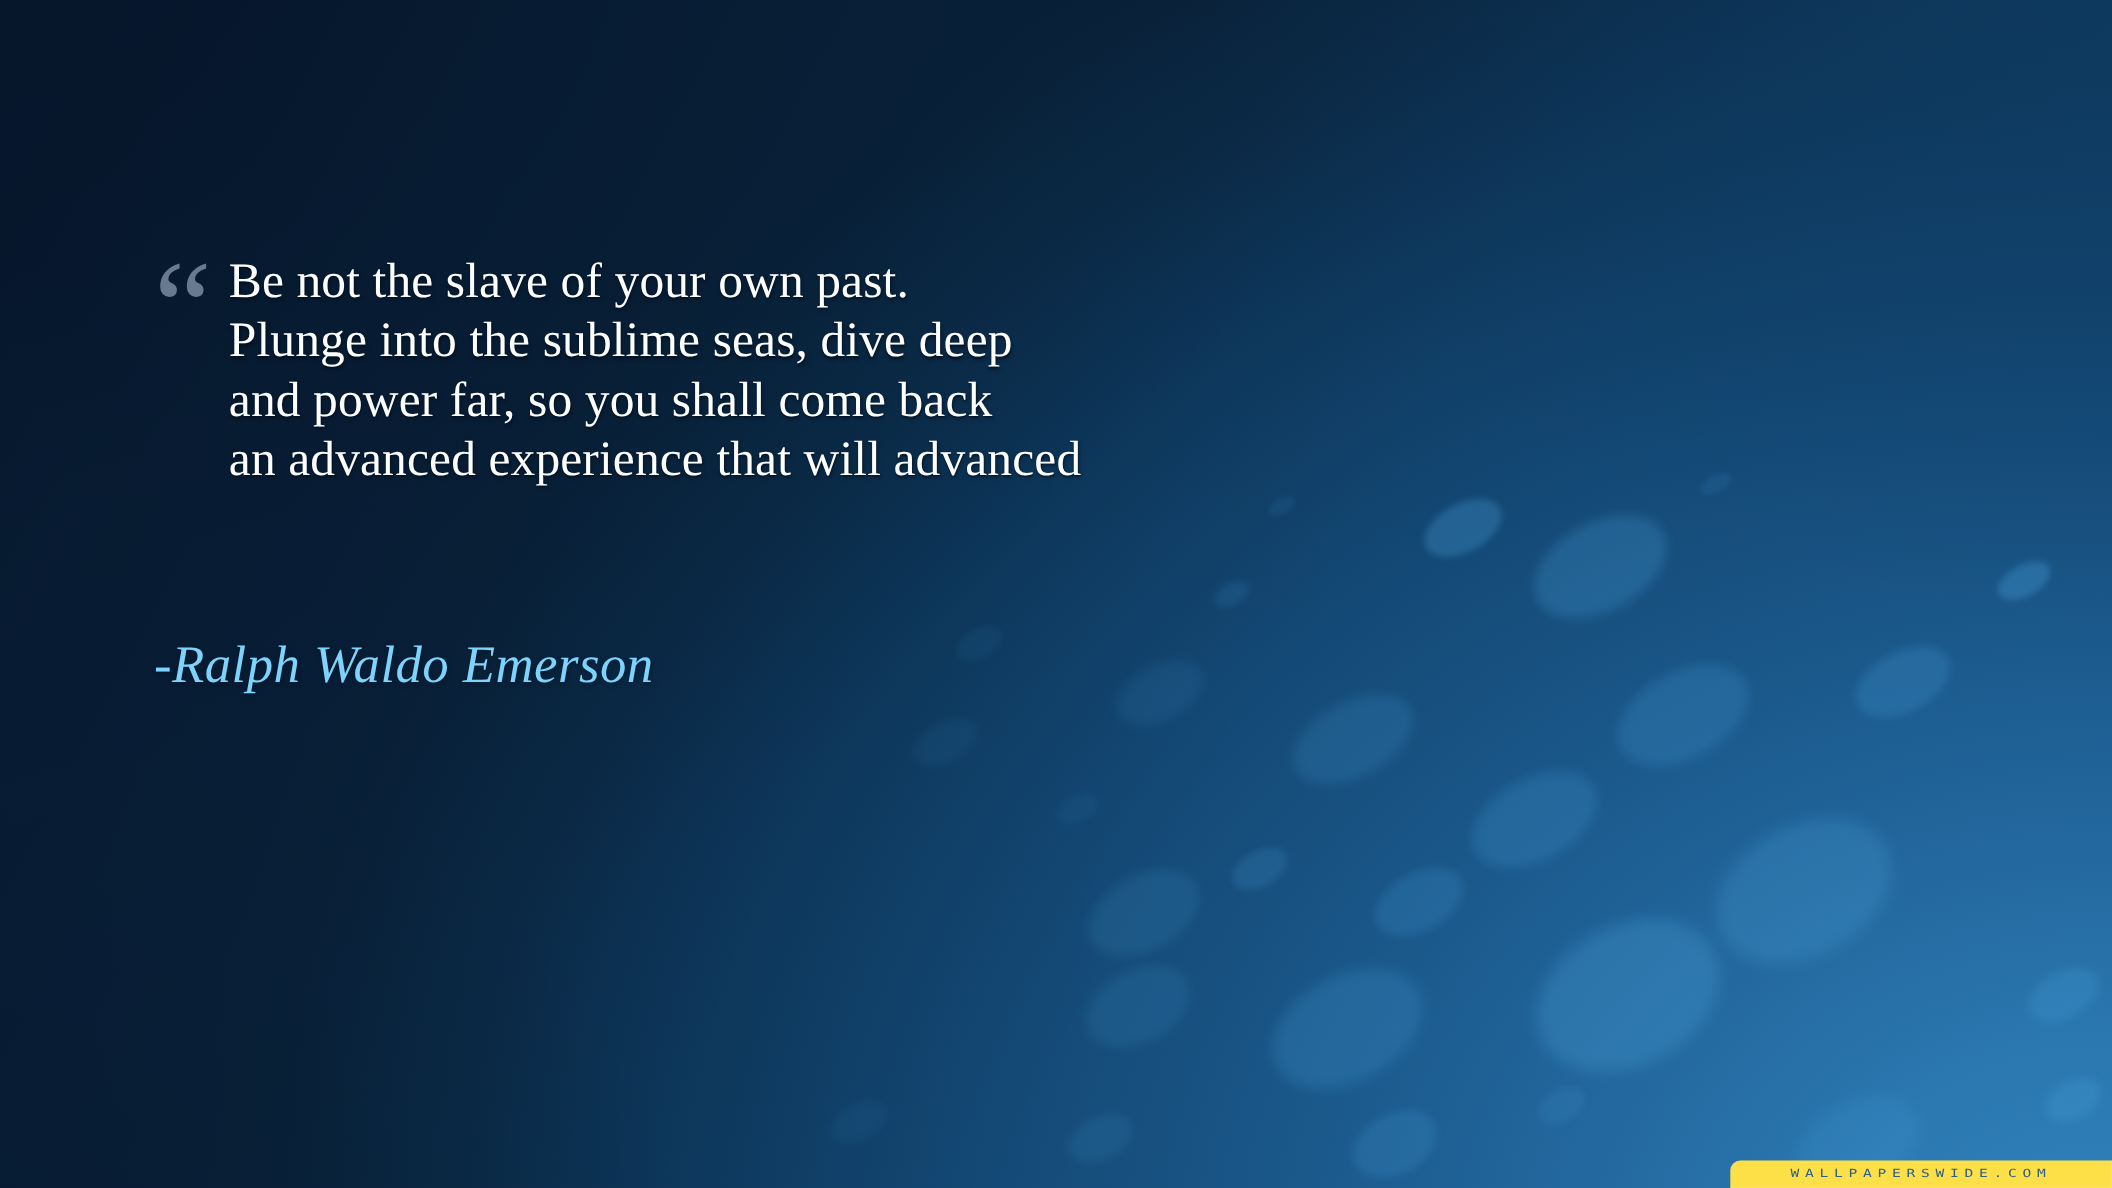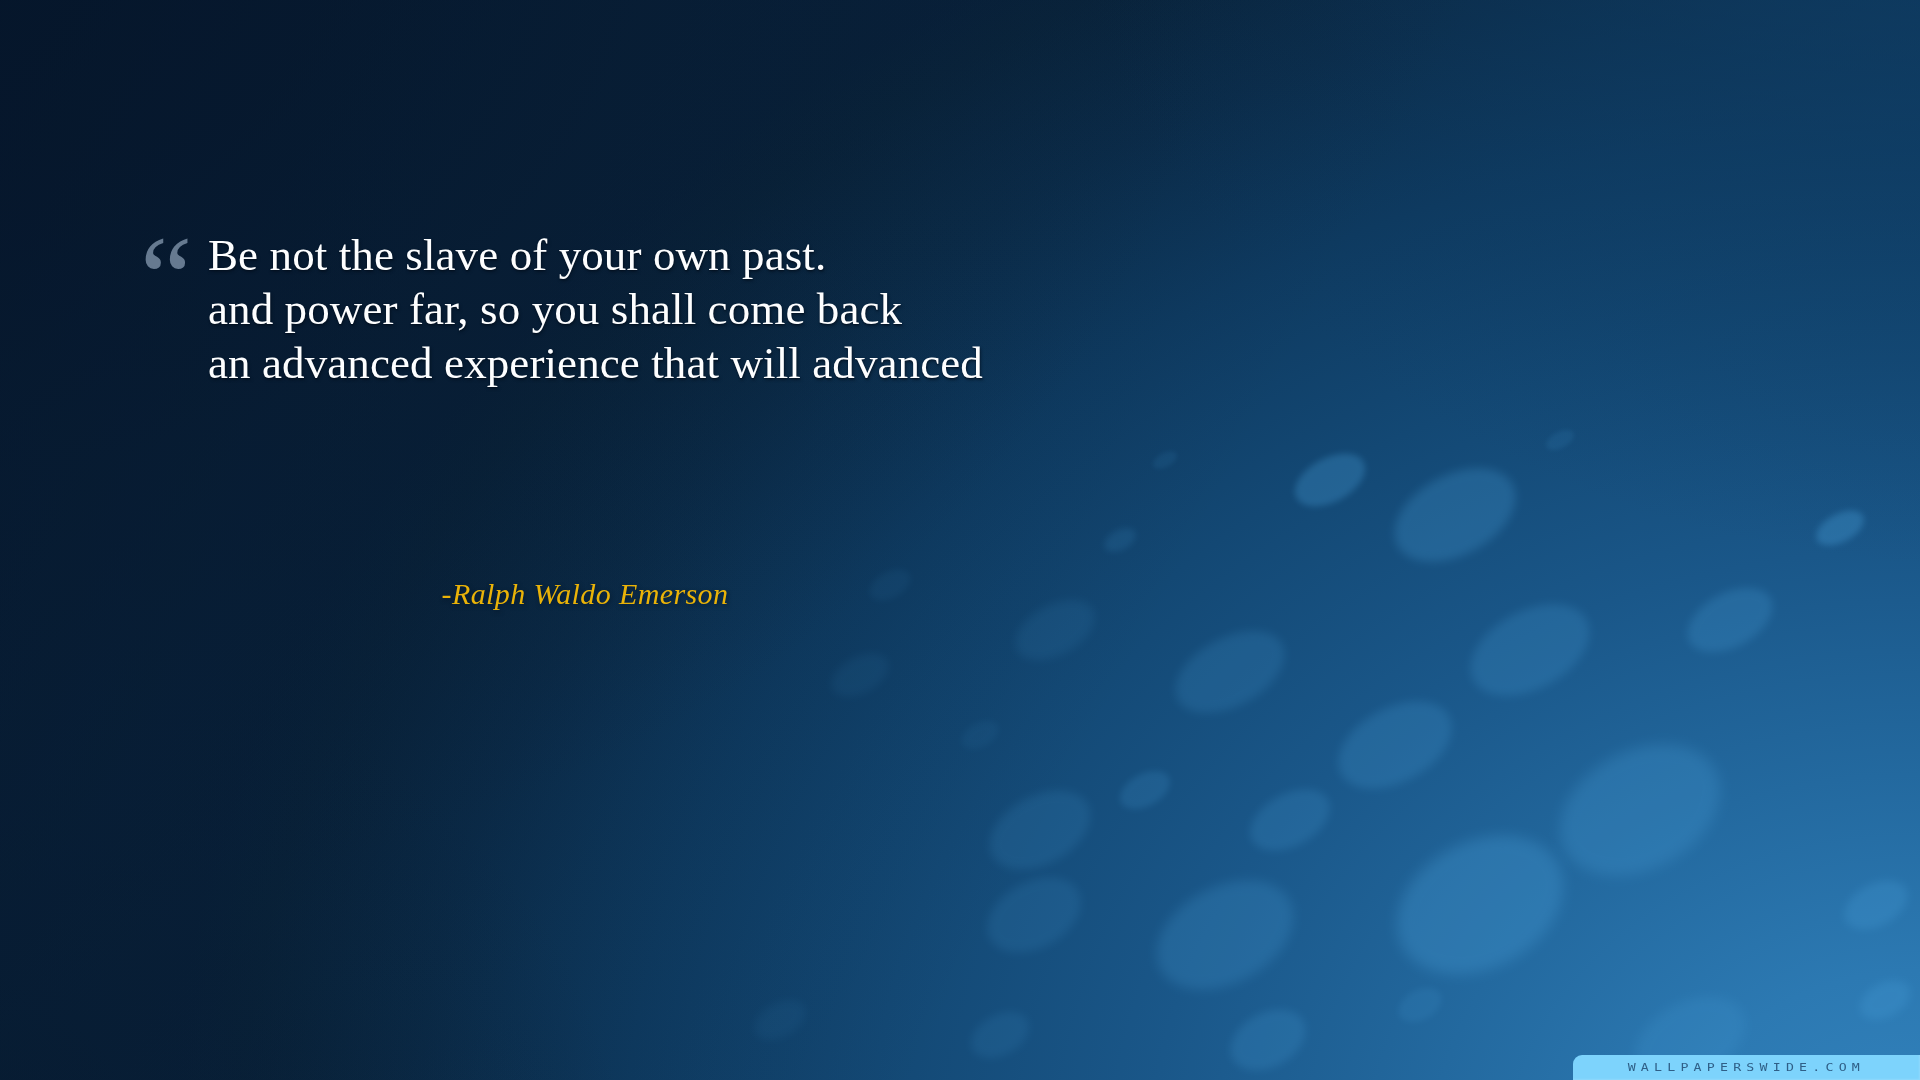--- a/index.html
+++ b/index.html
@@ -104,38 +104,38 @@
     letter-spacing:-3px;
     text-shadow:none;
     vertical-align:baseline;
     user-select:none;
   }
   #attribution {
     position:absolute;
     left:0;
     top:348px;
     width:890px;
-    text-align:center;
+    text-align:left;
     font-style:italic;
-    font-size:30px;
+    font-size:48px;
     line-height:1.2;
-    color:#eab308;
+    color:#7dd3fc;
     letter-spacing:0.4px;
     text-shadow:1px 2px 4px rgba(4,18,34,0.5);
     white-space:nowrap;
   }
 
   
   #watermark {
     position:absolute;
     left:1573px;
     top:1055px;
     width:347px;
     height:25px;
-    background:#7dd3fc;
+    background:#fde047;
     border-top-left-radius:9px;
     display:flex;
     align-items:center;
     justify-content:center;
     box-shadow:-1px -1px 2px rgba(255,255,255,0.14) inset;
   }
   #watermark-text {
     font-family:"DejaVu Sans Mono","Liberation Mono",monospace;
     font-size:13px;
     font-weight:400;
@@ -186,20 +186,21 @@
       <div class="bk" style="left: 1545px; top: 432px; width: 30px; height: 16px; background: rgb(73, 160, 218); opacity: 0.12; transform: rotate(-28deg); filter: blur(2px);"></div>
       <div class="bk" style="left: 752px; top: 1003px; width: 56px; height: 34px; background: rgb(73, 160, 218); opacity: 0.07; transform: rotate(-28deg); filter: blur(4px);"></div>
       <div class="bk" style="left: 1397px; top: 990px; width: 46px; height: 30px; background: rgb(73, 160, 218); opacity: 0.14; transform: rotate(-28deg); filter: blur(3px);"></div>
     </div>
 
   <div id="quote-block">
     <span id="open-quote">“</span>
 
     <div id="quote-lines">
       <span class="qline">Be not the slave of your own past.</span>
+      <span class="qline">Plunge into the sublime seas, dive deep</span>
       <span class="qline">and power far, so you shall come back</span>
       <span class="qline">an advanced experience that will advanced</span>
     </div>
 
     <div id="attribution">-Ralph Waldo Emerson</div>
   </div>
 
   <div id="watermark">
     <span id="watermark-text">WALLPAPERSWIDE.COM</span>
   </div>

